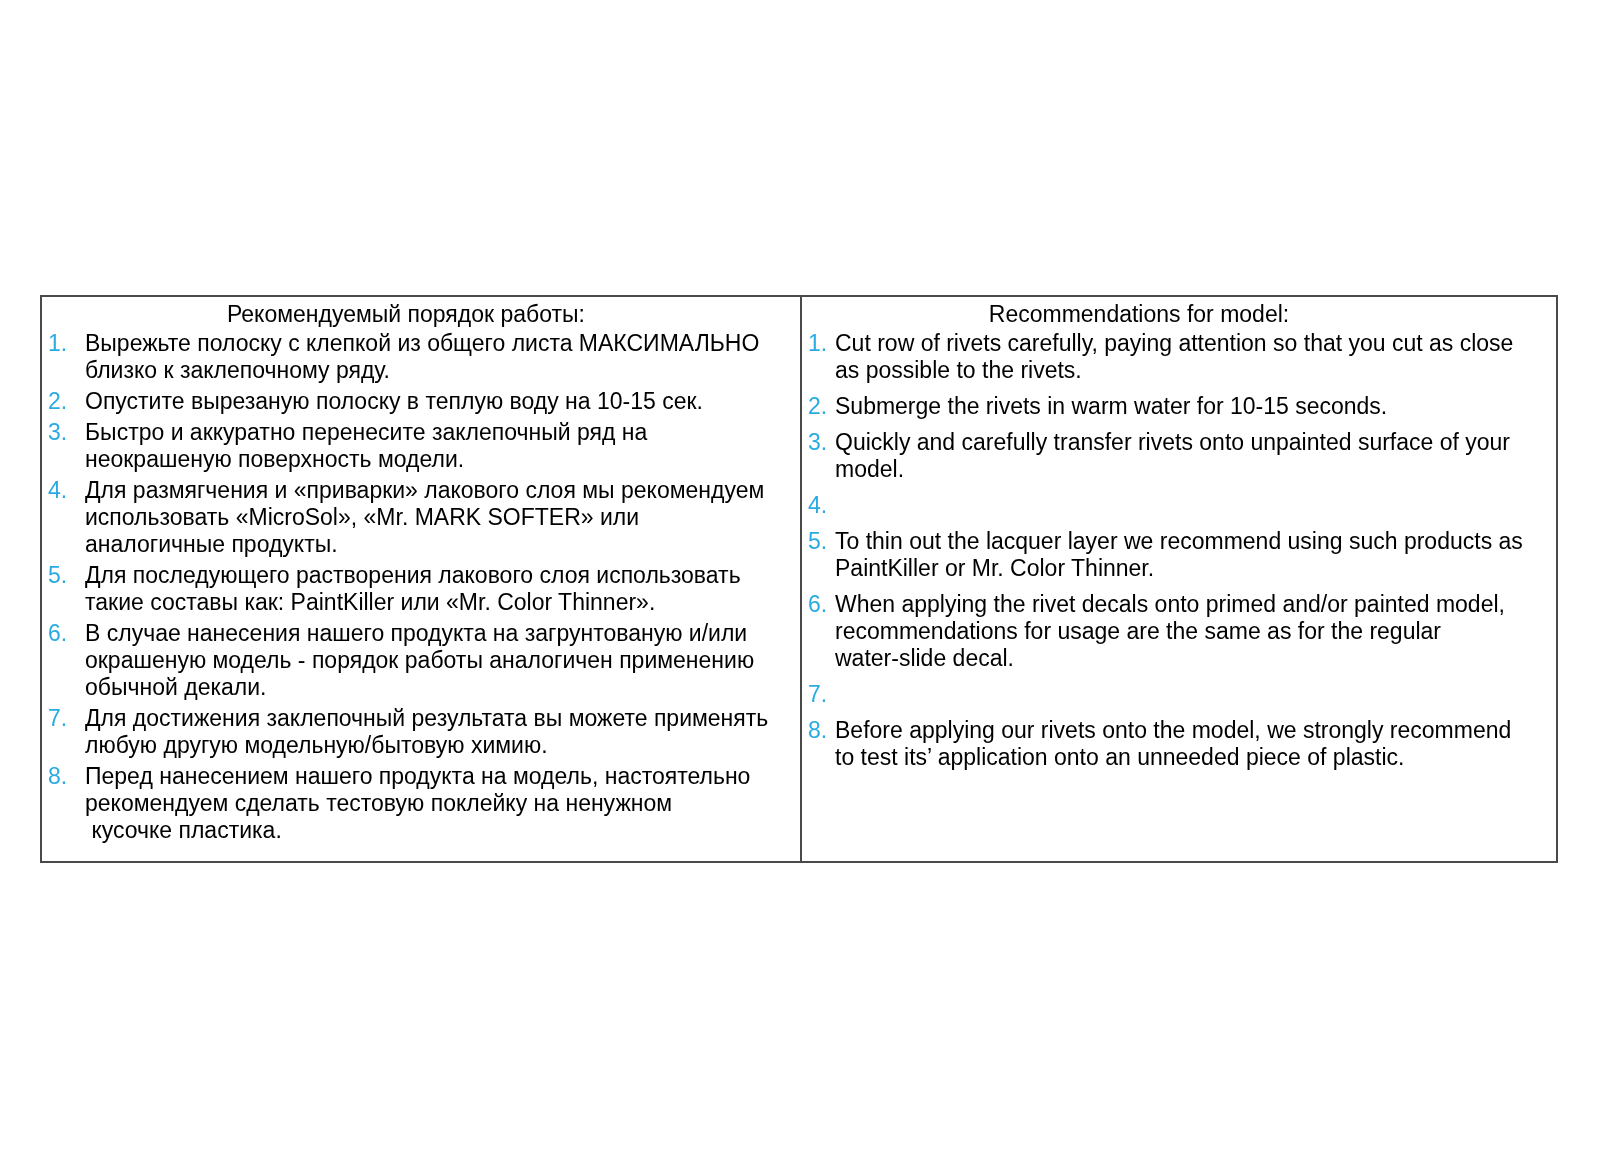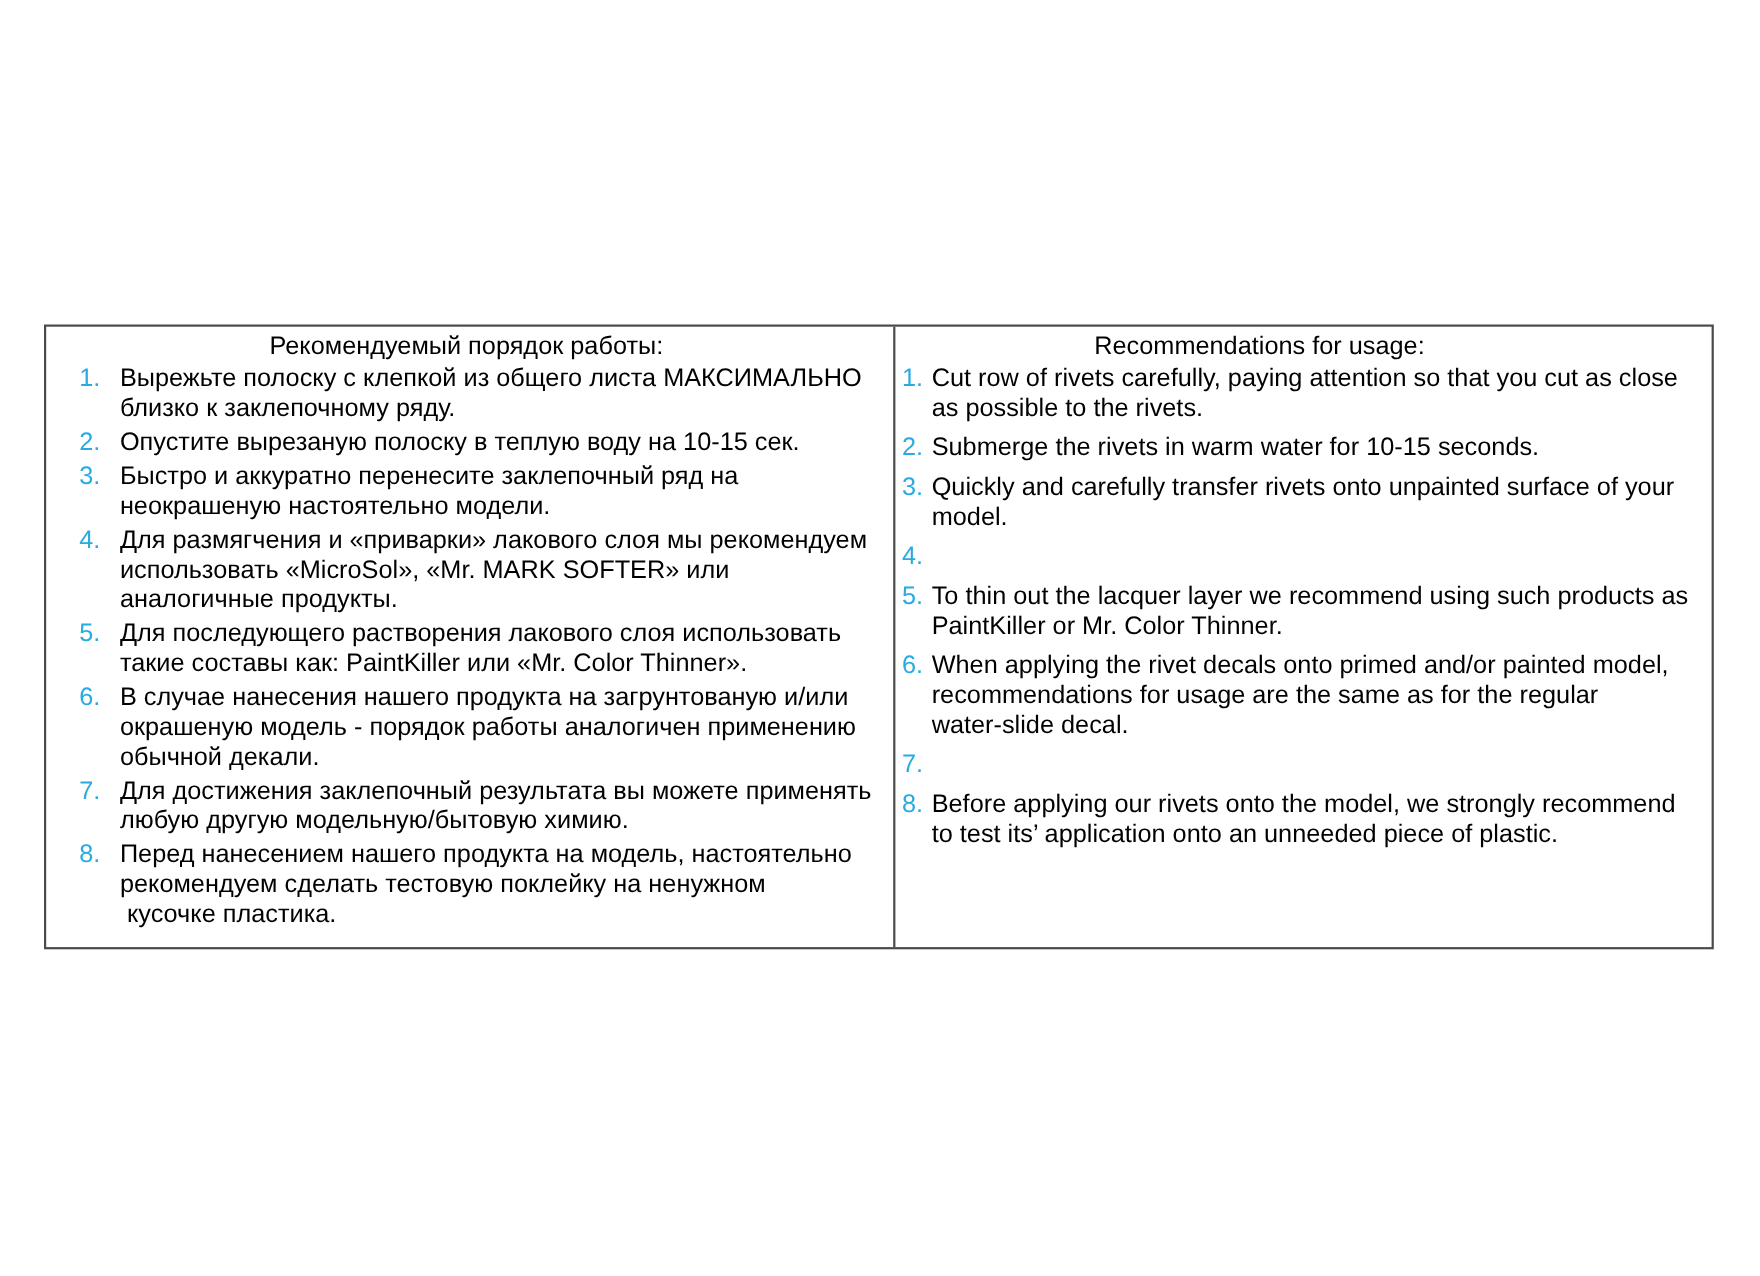--- a/index.html
+++ b/index.html
@@ -30,21 +30,21 @@
     height: 564px;
     border: 2px solid var(--border);
     display: flex;
     align-items: stretch;
     background: var(--bg);
   }
   .col {
     box-sizing: border-box;
     padding: 4px 2px 0 6px;
   }
-  .col-left  { width: 758px; margin-left: 24px; }
+  .col-left  { width: 758px; }
   .col-right { width: 756px; border-left: 2px solid var(--border); }
   .col-title {
     font-size: 23px;
     line-height: 27px;
     text-align: center;
     margin-bottom: 2px;
     white-space: pre;
   }
   .col-left  .col-title { padding-right: 34px; }
   .col-right .col-title { padding-right: 84px; }
@@ -82,21 +82,21 @@
         <span class="txt">Вырежьте полоску с клепкой из общего листа МАКСИМАЛЬНО
 близко к заклепочному ряду.</span>
       </div>
       <div class="item">
         <span class="num">2.</span>
         <span class="txt">Опустите вырезаную полоску в теплую воду на 10-15 сек.</span>
       </div>
       <div class="item">
         <span class="num">3.</span>
         <span class="txt">Быстро и аккуратно перенесите заклепочный ряд на
-неокрашеную настоятельно модели.</span>
+неокрашеную поверхность модели.</span>
       </div>
       <div class="item">
         <span class="num">4.</span>
         <span class="txt">Для размягчения и «приварки» лакового слоя мы рекомендуем
 использовать «MicroSol», «Mr. MARK SOFTER» или
 аналогичные продукты.</span>
       </div>
       <div class="item">
         <span class="num">5.</span>
         <span class="txt">Для последующего растворения лакового слоя использовать
@@ -115,21 +115,21 @@
       </div>
       <div class="item">
         <span class="num">8.</span>
         <span class="txt">Перед нанесением нашего продукта на модель, настоятельно
 рекомендуем сделать тестовую поклейку на ненужном
 &nbsp;кусочке пластика.</span>
       </div>
     </div>
 
     <div class="col col-right">
-      <div class="col-title">Recommendations for usage:</div>
+      <div class="col-title">Recommendations for model:</div>
 
       <div class="item">
         <span class="num">1.</span>
         <span class="txt">Cut row of rivets carefully, paying attention so that you cut as close
 as possible to the rivets.</span>
       </div>
       <div class="item">
         <span class="num">2.</span>
         <span class="txt">Submerge the rivets in warm water for 10-15 seconds.</span>
       </div>

